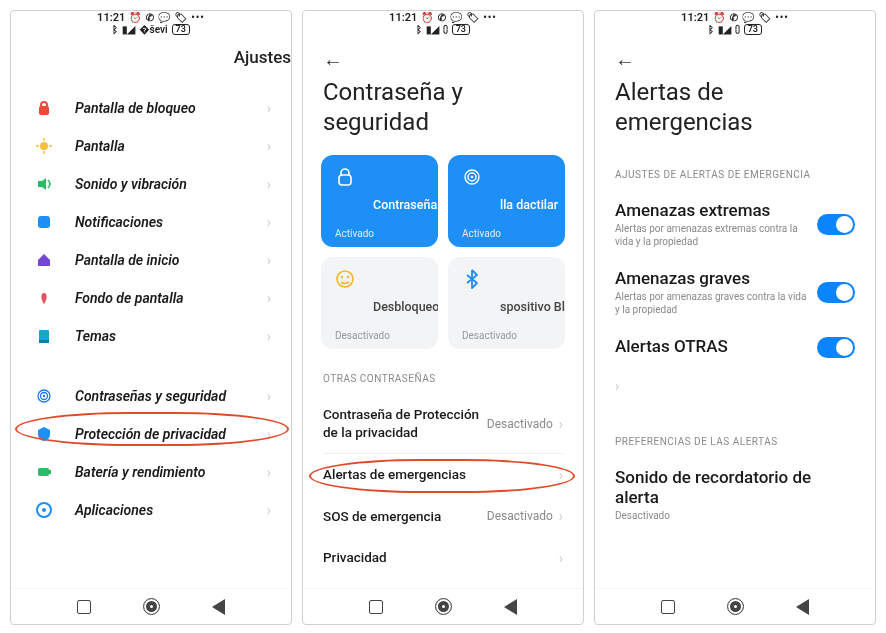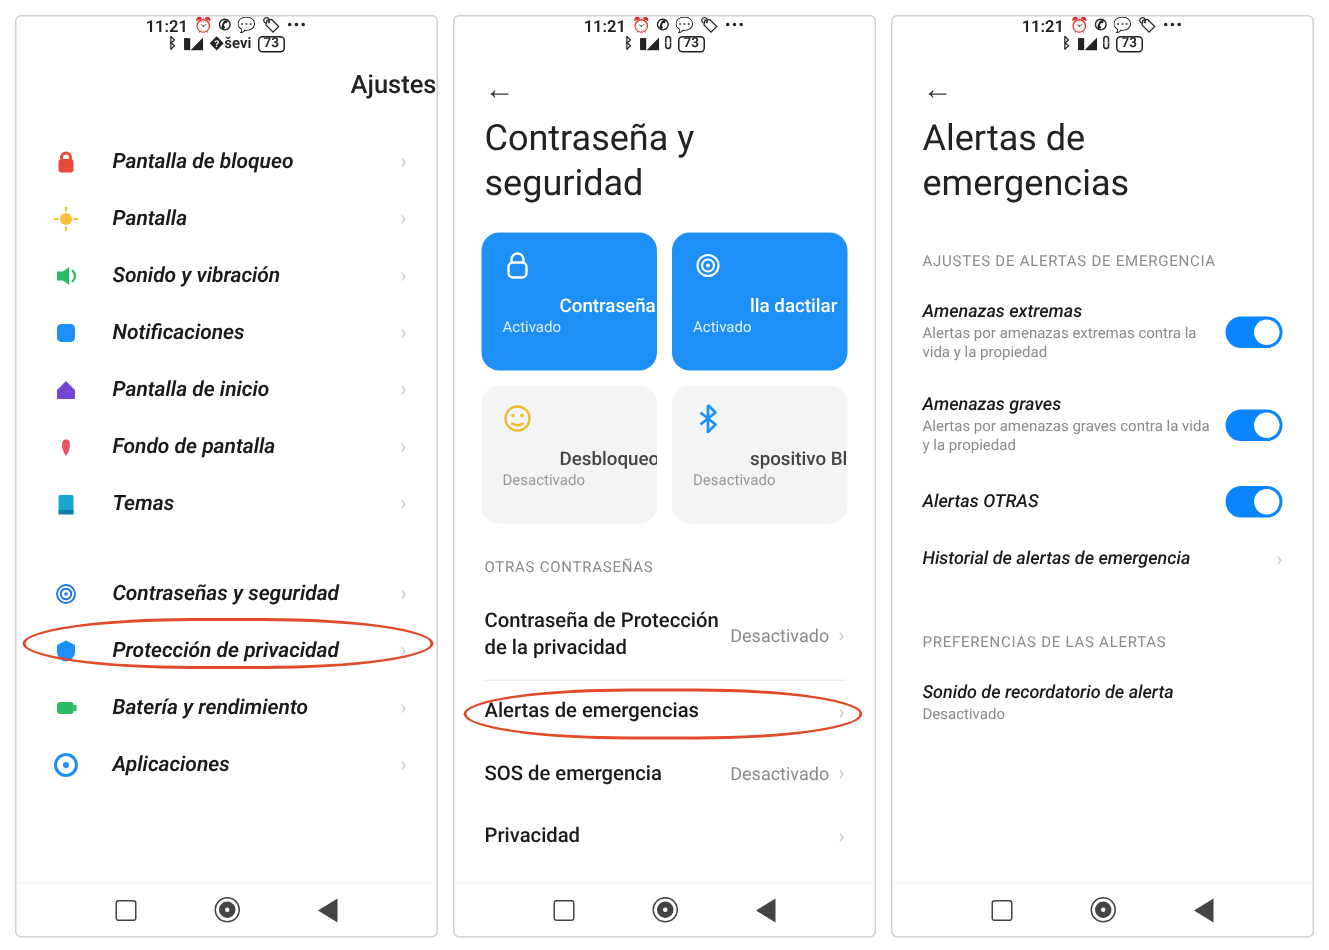--- a/index.html
+++ b/index.html
@@ -96,21 +96,21 @@
     padding:12px 14px 10px;
     position:relative;
     display:flex;
     flex-direction:column;
     overflow:hidden;
   }
   .card.blue{background:#1e8ff6;color:#fff;}
   .card.grey{background:#f3f4f6;color:#333;}
   .card .cicon{margin-bottom:10px;}
   .card .clabel{font-size:12.5px;font-weight:500;white-space:nowrap;margin-left:38px;}
-  .card .cstate{font-size:10px;opacity:.85;margin-top:1px;}
+  .card .cstate{font-size:10px;opacity:.85;margin-top:16px;}
   .card.grey .clabel{color:#444;font-weight:500;}
   .card.grey .cstate{color:#888;}
   .section-lbl{font-size:10px;letter-spacing:.5px;color:var(--text-sub);padding:14px 20px 10px;}
   .s2-row{
     display:flex;
     align-items:center;
     padding:12px 20px;
     position:relative;
   }
   .s2-row .label{flex:1;font-size:13.5px;font-weight:500;color:var(--text);line-height:1.3;}
@@ -119,21 +119,21 @@
   .s2-div{border-top:1px solid #eee;margin:0 20px;}
 
   
   .s3-row{
     padding:10px 20px;
     display:flex;
     align-items:center;
     position:relative;
   }
   .s3-row .textcol{flex:1;padding-right:10px;}
-  .s3-row .title{font-size:12px;font-weight:500;color:var(--text);margin-bottom:2px;font-style:italic;}
+  .s3-row .title{font-size:17px;font-weight:500;color:var(--text);margin-bottom:2px;}
   .s3-row .desc{font-size:10px;color:var(--text-sub);line-height:1.3;}
   .toggle{
     width:38px;height:21px;background:var(--blue);border-radius:11px;position:relative;flex-shrink:0;
   }
   .toggle::after{
     content:"";position:absolute;width:17px;height:17px;background:#fff;border-radius:50%;top:2px;right:2px;
   }
   .s3-row .chev{color:#ccc;font-size:14px;}
 
   
@@ -445,23 +445,20 @@
       <div class="toggle"></div>
     </div>
     <div class="s3-row">
       <div class="textcol">
         <div class="title">Alertas OTRAS</div>
       </div>
       <div class="toggle"></div>
     </div>
 
     <div class="s3-row">
-      <div class="textcol">
-        <div class="title">Historial de alertas de emergencia</div>
-      </div>
       <span class="chev">›</span>
     </div>
 
     <div style="height:18px"></div>
     <div class="section-lbl">PREFERENCIAS DE LAS ALERTAS</div>
 
     <div class="s3-row">
       <div class="textcol">
         <div class="title">Sonido de recordatorio de alerta</div>
         <div class="desc">Desactivado</div>

